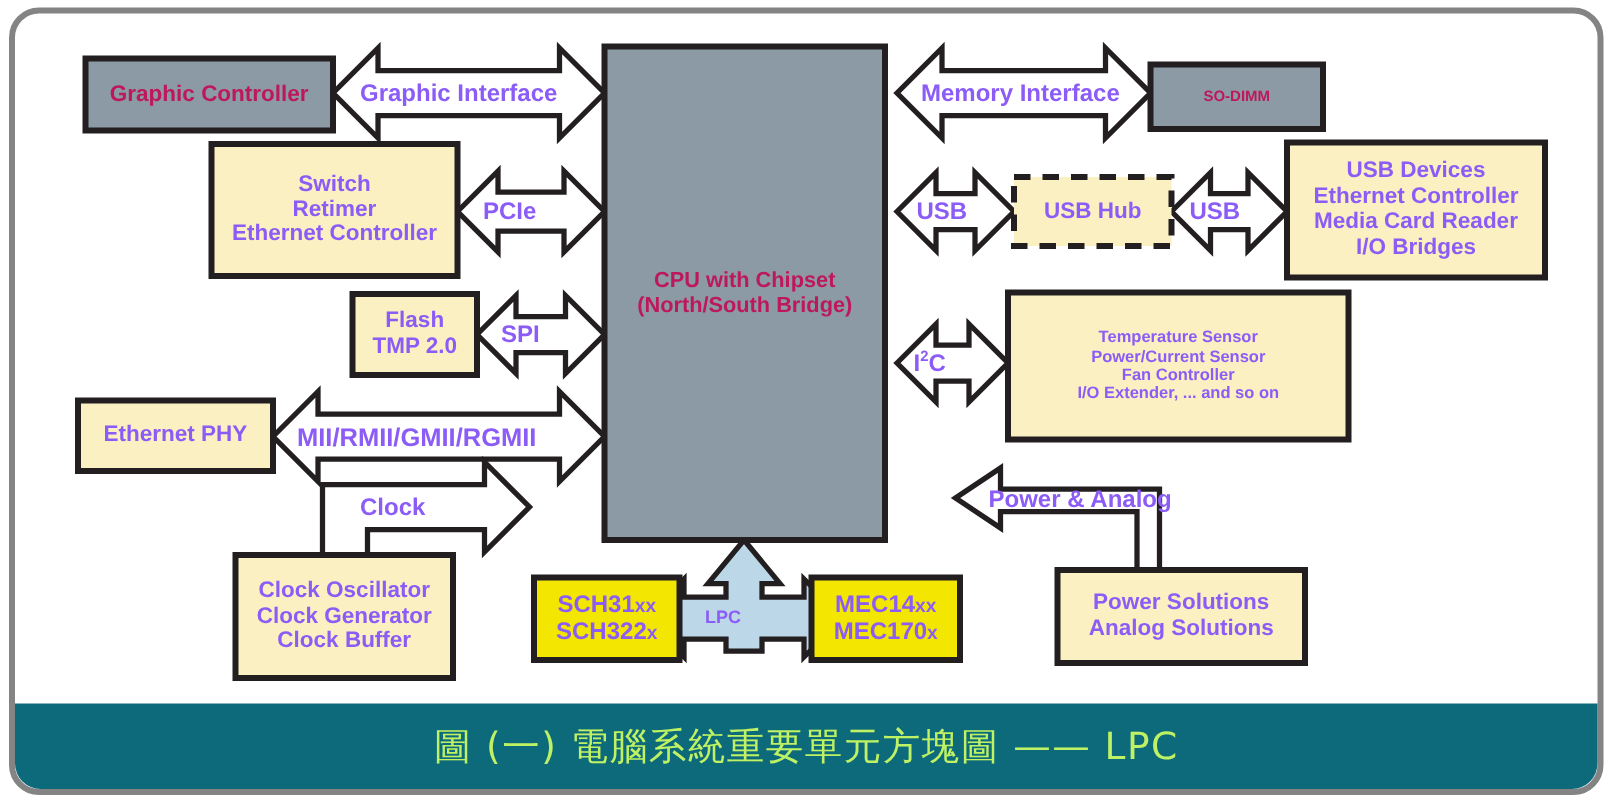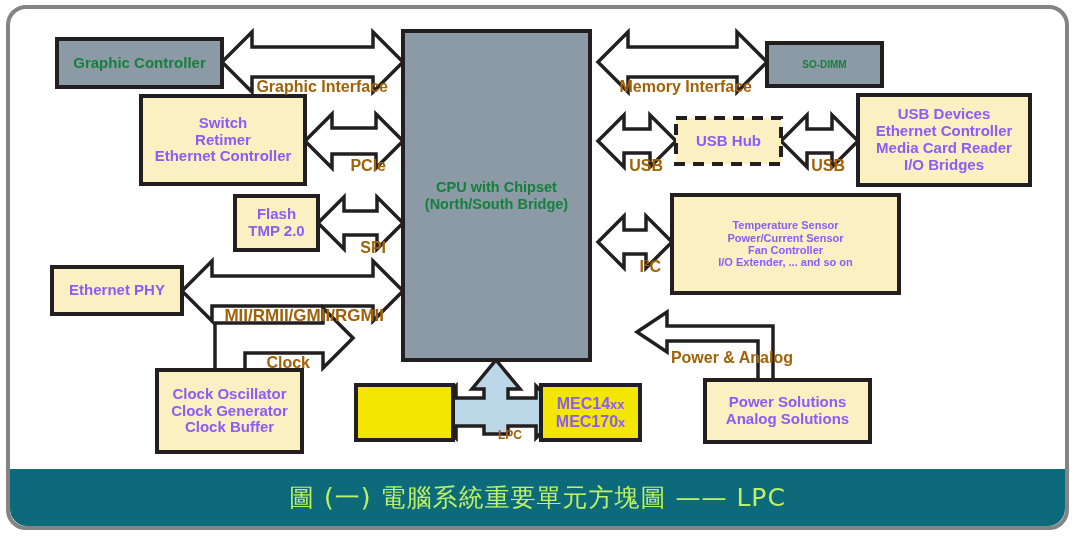--- a/index.html
+++ b/index.html
@@ -63,31 +63,30 @@
     display: flex;
     flex-direction: column;
     align-items: center;
     justify-content: center;
     text-align: center;
     font-family: "Liberation Sans", sans-serif;
     font-weight: bold;
     line-height: 1.12;
     pointer-events: none;
   }
-  .boxtext.gray { color: #15803d; }
+  .boxtext.gray { color: #be185d; }
   .boxtext.cream, .boxtext.yellow { color: #8b5cf6; }
   .lbl {
     position: absolute;
-    color: #a16207;
+    color: #8b5cf6;
     font-weight: bold;
     font-family: "Liberation Sans", sans-serif;
     white-space: nowrap;
-    text-align: right;
+    text-align: left;
     pointer-events: none;
-    margin-top: 24px;
   }
   .small { font-size: 80%; }
   sup.sup2 { font-size: 62%; vertical-align: super; line-height: 0; }
 </style>
 </head>
 <body>
 
 <div id="stage">
 
   <div class="frame"></div>
@@ -188,20 +187,24 @@
     <span>Power/Current Sensor</span>
     <span>Fan Controller</span>
     <span>I/O Extender, ... and so on</span>
   </div>
 
   <div class="boxtext cream" style="left:705px;top:380px;width:165px;height:62px;font-size:15px;">
     <span>Power Solutions</span>
     <span>Analog Solutions</span>
   </div>
 
+  <div class="boxtext yellow" style="left:356px;top:385px;width:97px;height:55px;font-size:16px;">
+    <span><span>SCH31</span><span class="small">xx</span></span>
+    <span><span>SCH322</span><span class="small">x</span></span>
+  </div>
 
   <div class="boxtext yellow" style="left:541px;top:385px;width:99px;height:55px;font-size:16px;">
     <span><span>MEC14</span><span class="small">xx</span></span>
     <span><span>MEC170</span><span class="small">x</span></span>
   </div>
 
   <div class="lbl" style="left:240px;top:54px;width:148px;font-size:16px;">Graphic Interface</div>
 
   <div class="lbl" style="left:322px;top:133px;width:64px;font-size:16px;">PCIe</div>
 

